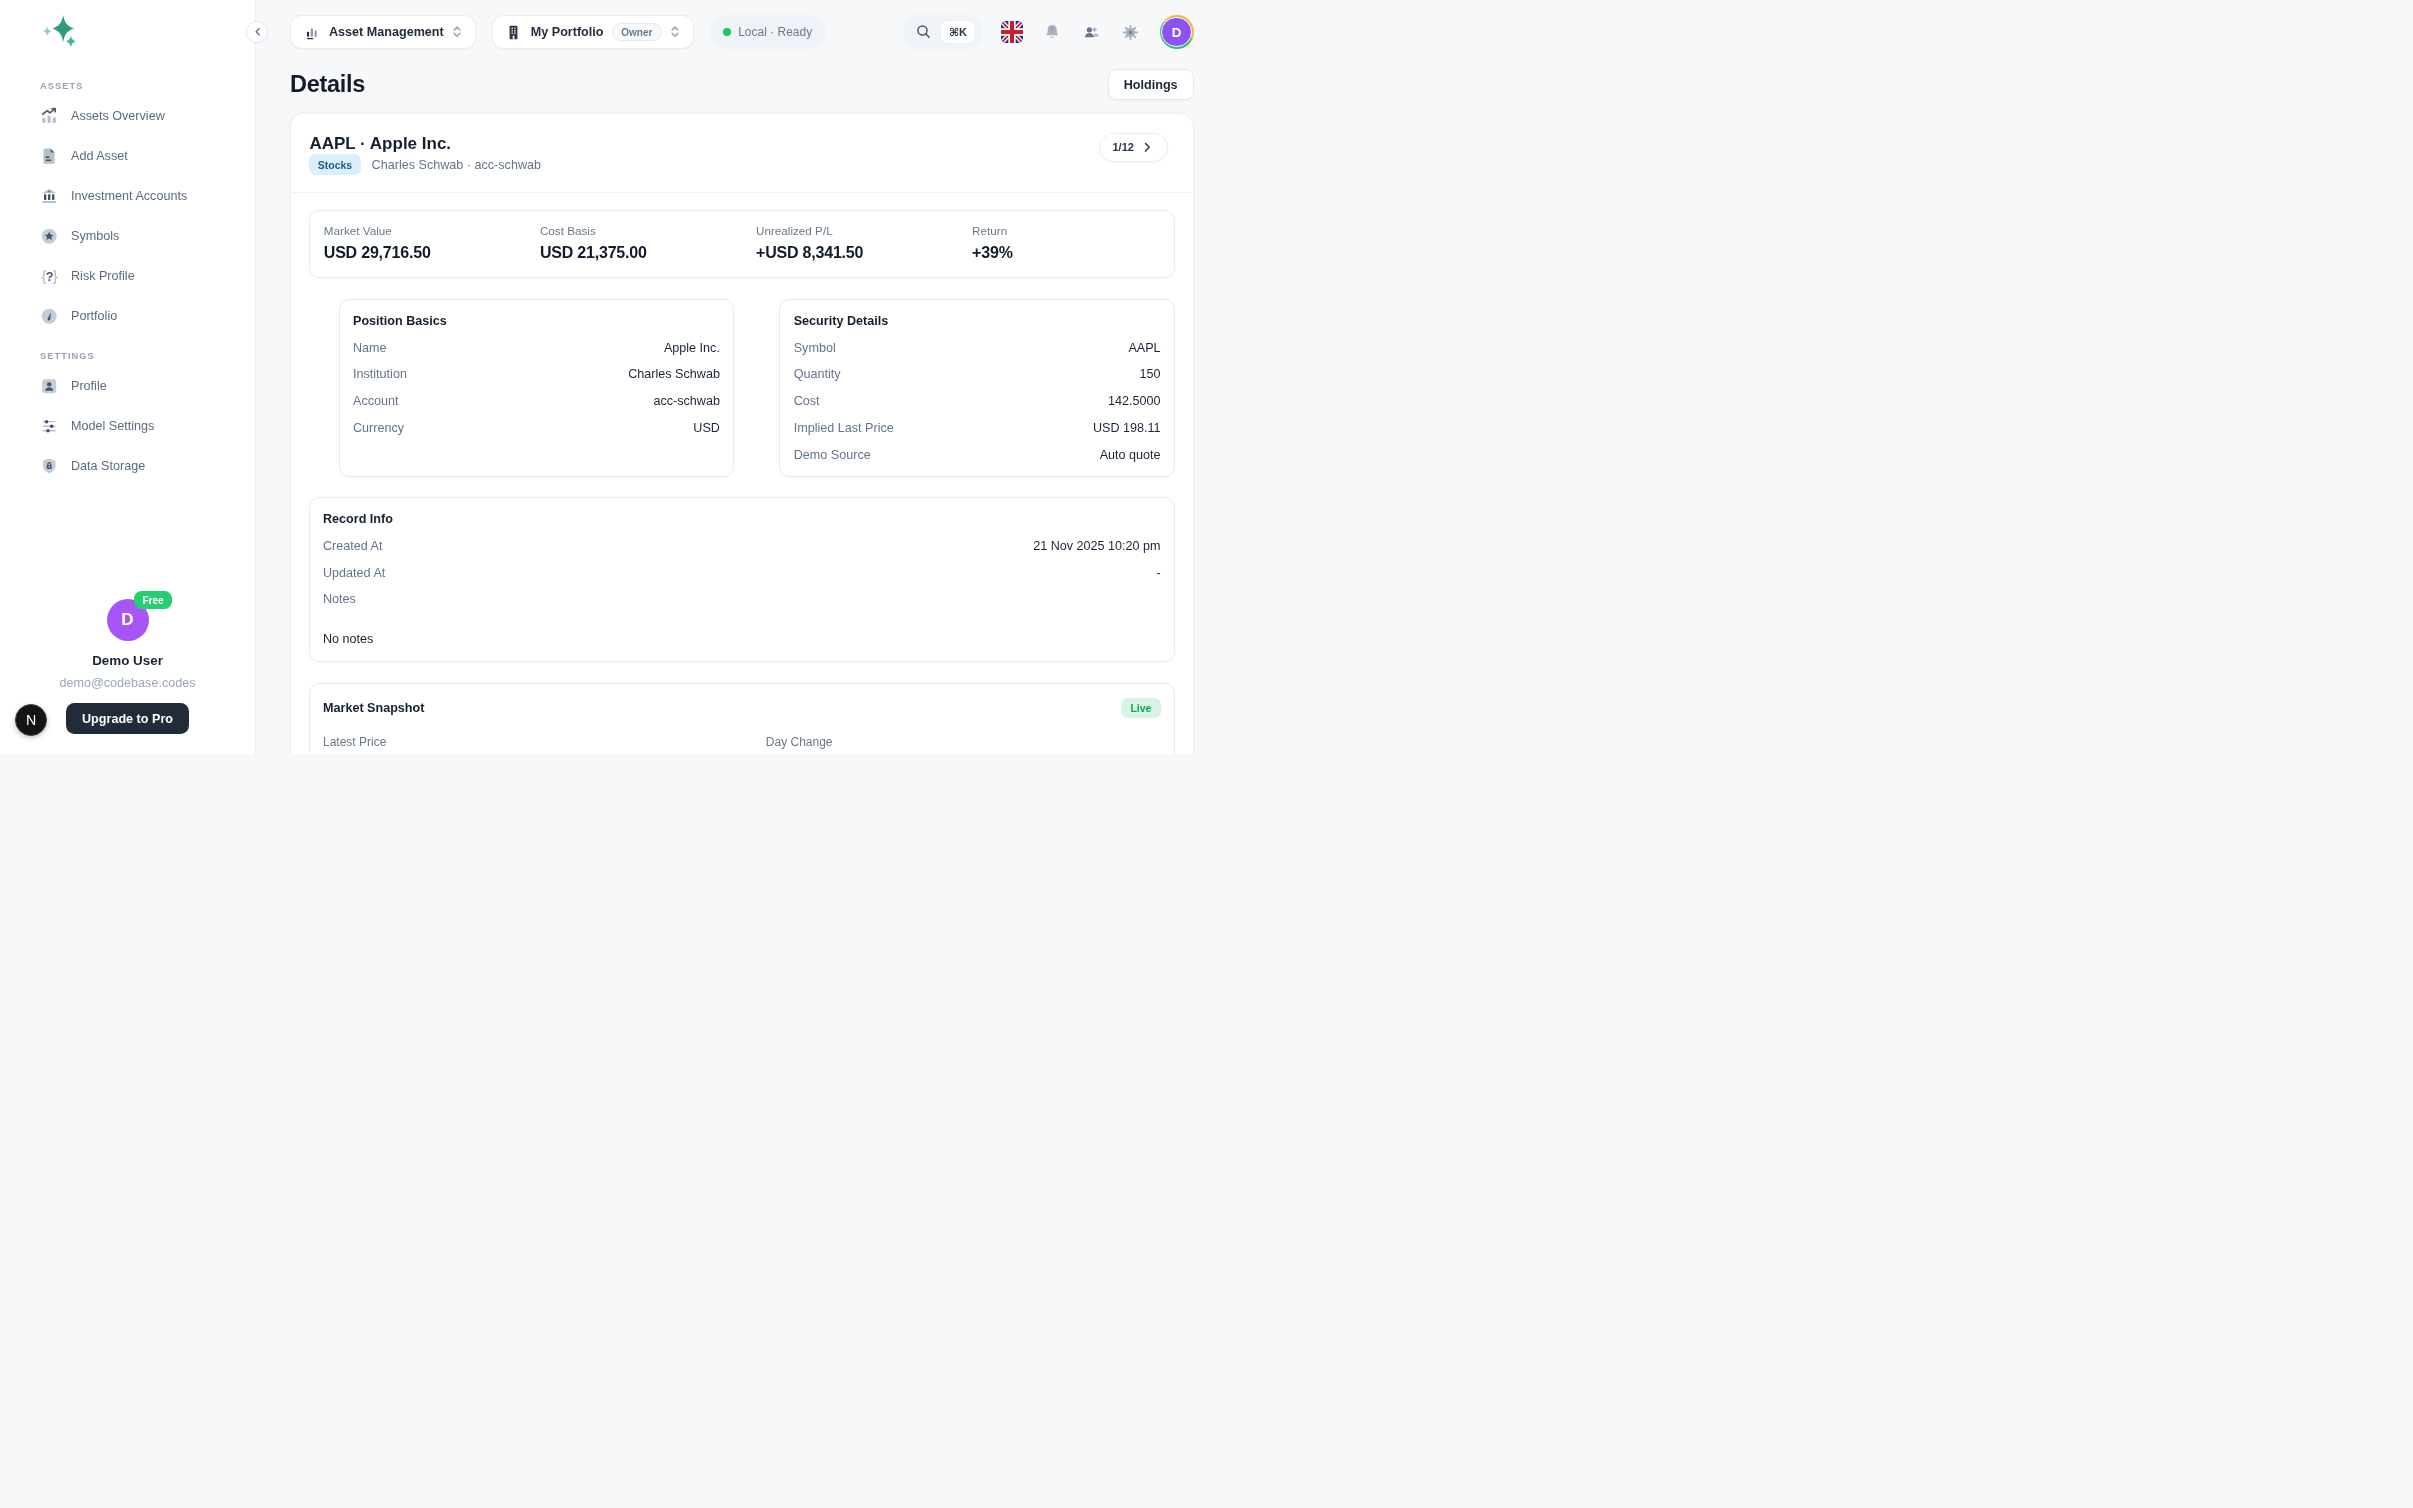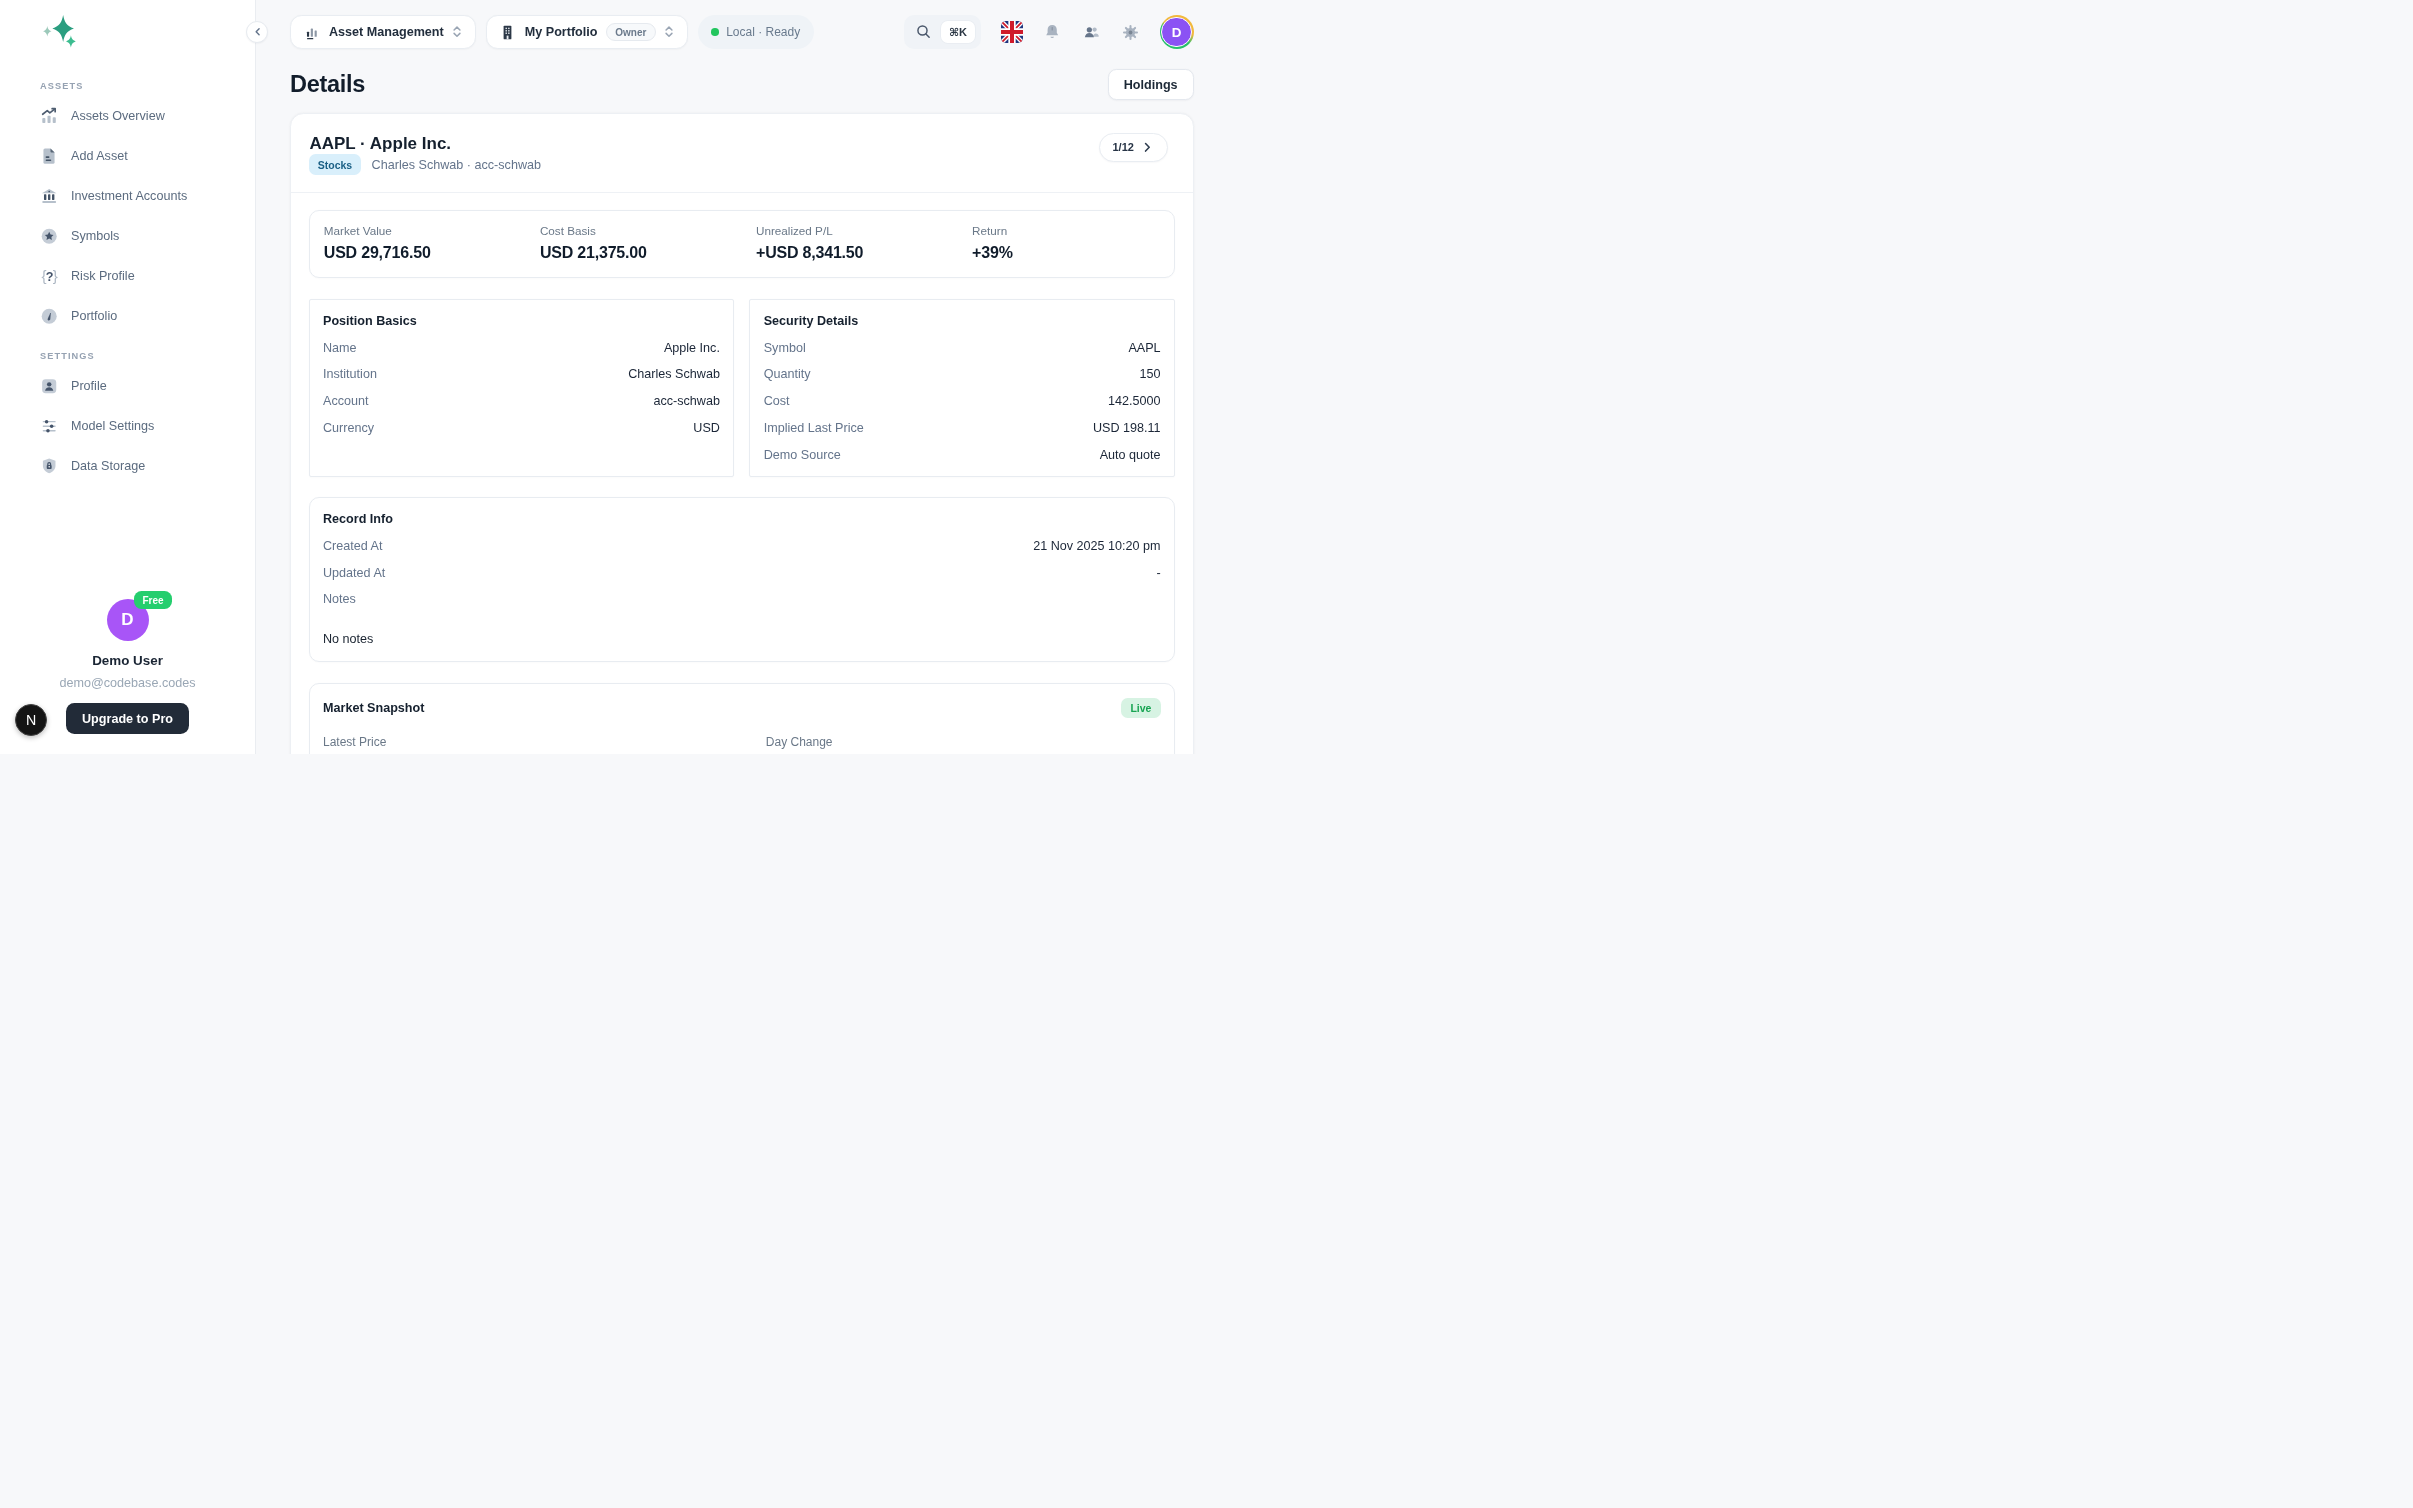--- a/index.html
+++ b/index.html
@@ -72,21 +72,21 @@
     background:#fff; border:0.8px solid #e7ebf0;
     display:flex; align-items:center; justify-content:center;
     cursor:pointer; box-shadow:0 0.8px 1.7px rgba(16,24,40,.05);
     padding:0;
   }
 
   
   .main { flex:1; padding:0 13.4px 0 34px; position:relative; }
 
   .topbar { display:flex; align-items:center; justify-content:space-between; padding-top:15px; }
-  .topbar-left { display:flex; align-items:center; gap:10px; }
+  .topbar-left { display:flex; align-items:center; gap:16px; }
   .pill {
     display:flex; align-items:center; gap:8.4px;
     background:#fff; border:0.8px solid #e9edf2; border-radius:11.7px;
     height:34px; padding:0 12.6px;
     font-size:12.6px; font-weight:600; color:#222e3d;
     box-shadow:0 0.8px 1.7px rgba(16,24,40,.03); cursor:pointer;
   }
   .owner-badge {
     background:#f7f9fb; border:0.8px solid #e6eaef; color:#6b7a8c;
     font-size:10px; font-weight:600; padding:2.5px 8.4px; border-radius:837px;
@@ -158,22 +158,22 @@
     display:grid; grid-template-columns:repeat(4,1fr);
     border:0.8px solid #e8ecf1; border-radius:10px;
     padding:12.6px 0 15px; box-shadow:0 0.8px 1.7px rgba(16,24,40,.02);
   }
   .metric { padding:0 14.2px; }
   .metric-label { font-size:11.7px; color:#6a7888; }
   .metric-value { margin-top:6.7px; font-size:16px; font-weight:700; letter-spacing:-0.2px; color:#101c2b; }
 
   .two-col { display:grid; grid-template-columns:1fr 1fr; gap:15px; margin-top:21px; }
   .sub-card {
-    border:0.8px solid #e8ecf1; border-radius:2px;
-    padding:14.2px 13.4px; box-shadow:0 0.8px 1.7px rgba(16,24,40,.02);
+    border:0.8px solid #e8ecf1; border-radius:10px;
+    padding:14.2px 13.4px; box-shadow:0 0.8px 1.7px rgba(16,24,40,.02);margin-left:30px;
   }
   .sub-title { font-size:12.6px; font-weight:700; color:#15202e; margin-bottom:2.5px; }
   .kv-row { display:flex; align-items:center; justify-content:space-between; margin-top:12.6px; font-size:12.6px; min-height:14.2px; }
   .kv-label { color:#64748b; }
   .kv-value { color:#1b2637; font-weight:500; }
 
   .record-card, .snapshot-card {
     border:0.8px solid #e8ecf1; border-radius:10px;
     padding:14.2px 13.4px; box-shadow:0 0.8px 1.7px rgba(16,24,40,.02);
   }

